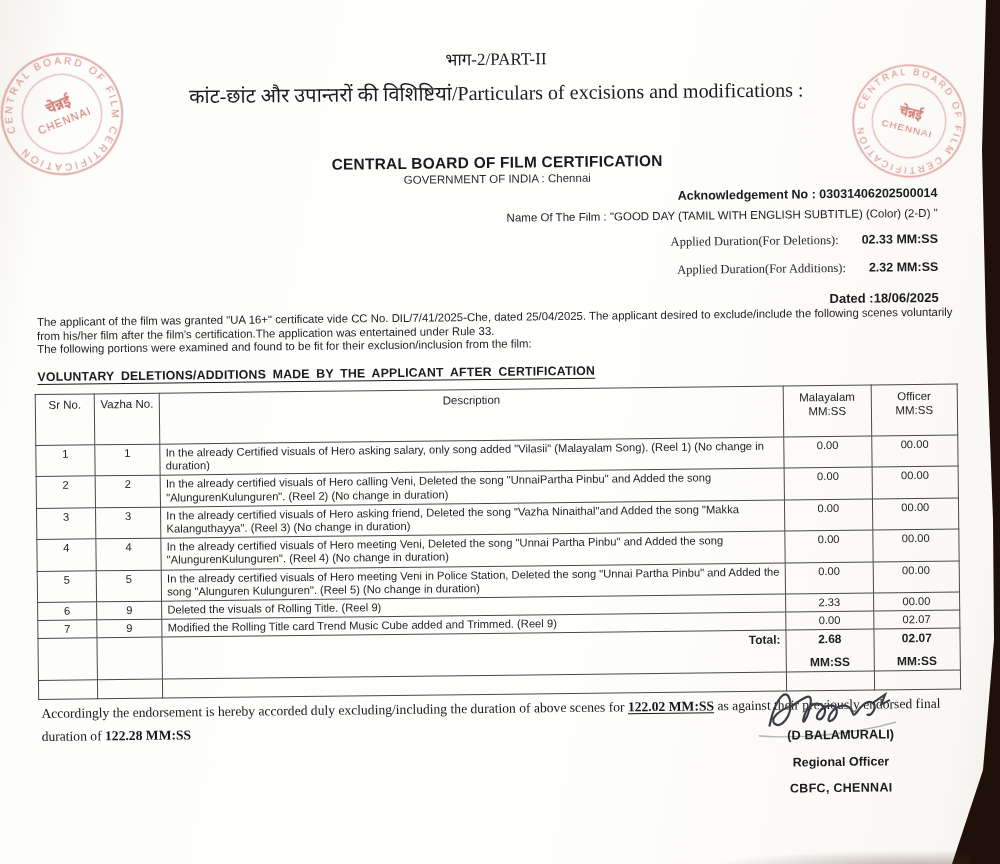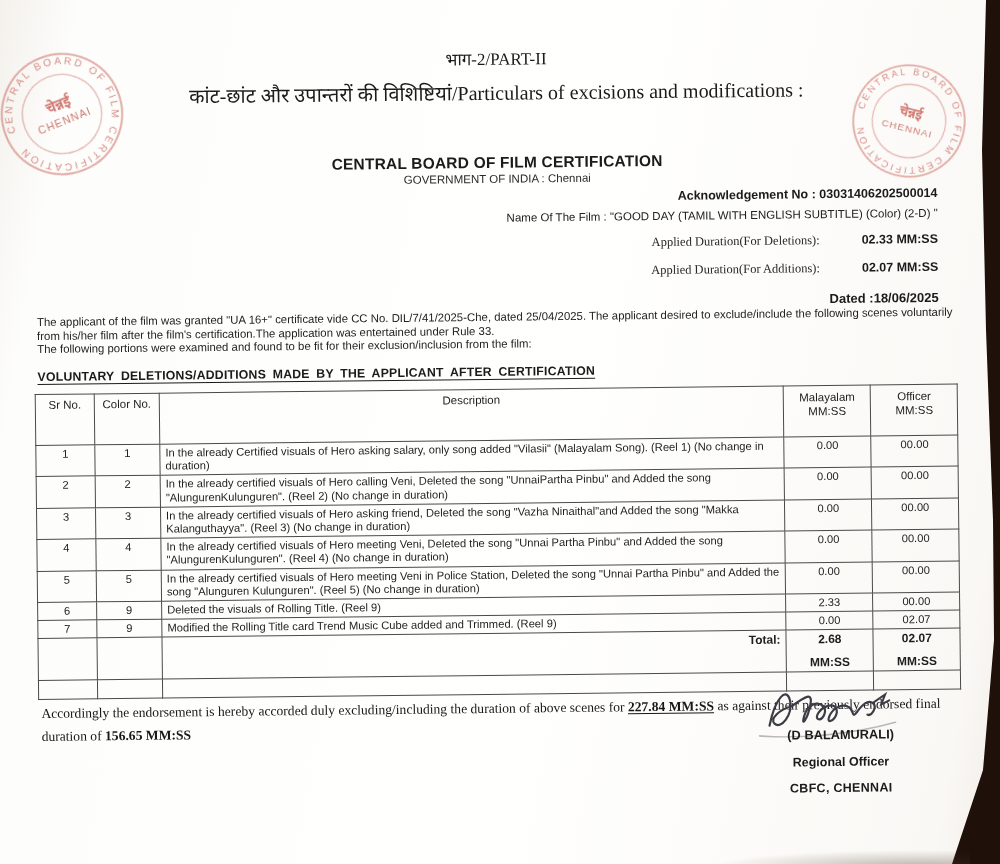--- a/index.html
+++ b/index.html
@@ -31,21 +31,21 @@
   .part-line{position:absolute;top:52px;left:0;width:1000px;font-size:17px;}
   .title-line{position:absolute;top:84px;left:0;width:1000px;font-size:20px;}
   .org-name{position:absolute;top:159px;left:0;width:1000px;font-size:15.5px;font-weight:bold;letter-spacing:.2px;}
   .org-sub{position:absolute;top:178px;left:0;width:1000px;font-size:11.5px;color:#2c2c2c;}
 
   .meta{position:absolute;top:196px;right:60px;text-align:right;}
   .meta .ack{font-size:12.5px;font-weight:bold;}
   .meta .film{font-size:11.5px;margin-top:7px;color:#222;}
   .meta .dur{margin-top:13px;font-size:12.5px;}
   .meta .dur .lbl{font-family:"Liberation Serif",serif;color:#262626;}
-  .meta .dur .val{font-weight:bold;margin-left:42px;}
+  .meta .dur .val{font-weight:bold;margin-left:23px;}
   .meta .dated{margin-top:15px;font-size:13px;font-weight:bold;}
 
   .para{position:absolute;top:316px;left:38px;width:926px;font-size:11.4px;line-height:13.6px;color:#232323;}
   .para p{margin:0;}
   .section-heading{position:absolute;top:370px;left:38px;font-size:12.3px;font-weight:bold;letter-spacing:.2px;word-spacing:3px;
      text-decoration:underline;text-underline-offset:3px;}
 
   table.excisions{position:absolute;top:394px;left:35px;width:923px;border-collapse:collapse;
      font-size:11.2px;color:#1e1e1e;}
   table.excisions th,table.excisions td{border:1px solid #4a4a4a;vertical-align:top;padding:2px 5px;}
@@ -105,37 +105,37 @@
     <div class="org-name center">CENTRAL BOARD OF FILM CERTIFICATION</div>
     <div class="org-sub center">GOVERNMENT OF INDIA : Chennai</div>
 
     <div class="meta">
       <div class="ack">Acknowledgement No : 03031406202500014</div>
       <div class="film">Name Of The Film : "GOOD DAY (TAMIL WITH ENGLISH SUBTITLE) (Color) (2-D) "</div>
       <div class="dur">
         <span class="lbl">Applied Duration(For Deletions):</span><span class="val">02.33 MM:SS</span>
       </div>
       <div class="dur">
-        <span class="lbl">Applied Duration(For Additions):</span><span class="val">02.07 MM:SS</span>
+        <span class="lbl">Applied Duration(For Additions):</span><span class="val">2.32 MM:SS</span>
       </div>
       <div class="dated">Dated :18/06/2025</div>
     </div>
 
     <div class="para">
       <p>The applicant of the film was granted "UA 16+" certificate vide CC No. DIL/7/41/2025-Che, dated 25/04/2025. The applicant desired to exclude/include the following scenes voluntarily from his/her film after the film's certification.The application was entertained under Rule 33.</p>
       <p>The following portions were examined and found to be fit for their exclusion/inclusion from the film:</p>
     </div>
 
     <div class="section-heading">VOLUNTARY DELETIONS/ADDITIONS MADE BY THE APPLICANT AFTER CERTIFICATION</div>
 
     <table class="excisions">
       <thead>
         <tr>
           <th class="c-sr">Sr No.</th>
-          <th class="c-reel">Color No.</th>
+          <th class="c-reel">Vazha No.</th>
           <th class="c-desc center">Description</th>
           <th class="c-del">
             <div>Malayalam</div>
             <div>MM:SS</div>
           </th>
           <th class="c-add">
             <div>Officer</div>
             <div>MM:SS</div>
           </th>
         </tr>
@@ -206,21 +206,21 @@
         <tr class="filler">
           <td></td>
           <td></td>
           <td></td>
           <td></td>
           <td></td>
         </tr>
       </tbody>
     </table>
 
-    <p class="closing"><span>Accordingly the endorsement is hereby accorded duly excluding/including the duration of above scenes for </span><b class="u">227.84 MM:SS</b><span> as against their previously endorsed final duration of </span><b>156.65 MM:SS</b></p>
+    <p class="closing"><span>Accordingly the endorsement is hereby accorded duly excluding/including the duration of above scenes for </span><b class="u">122.02 MM:SS</b><span> as against their previously endorsed final duration of </span><b>122.28 MM:SS</b></p>
 
     <svg class="signature-svg" viewBox="0 0 158 58">
       <path d="M14,46 C20,18 32,6 35,22 C37,35 26,50 19,44 C14,39 24,30 36,27 C50,17 58,12 55,26 C52,40 45,49 49,36 C52,26 62,21 68,27 C72,31 68,41 63,40 C59,39 63,30 72,27 C81,24 84,32 79,39 C76,43 71,44 74,37 C77,30 86,24 93,28 C99,31 96,40 101,34 C106,27 113,20 118,25 C122,29 116,38 112,36" fill="none" stroke="#3c3c46" stroke-width="2.2" stroke-linecap="round"></path>
       <path d="M118,24 L130,16 L126,26 L134,22" fill="none" stroke="#3c3c46" stroke-width="2" stroke-linecap="round"></path>
       <path d="M4,56 C40,60 95,56 140,44" fill="none" stroke="#b8b8b4" stroke-width="1.6" stroke-linecap="round"></path>
     </svg>
 
     <div class="sign-block">
       <div class="name">(D BALAMURALI)</div>
       <div class="role">Regional Officer</div>

